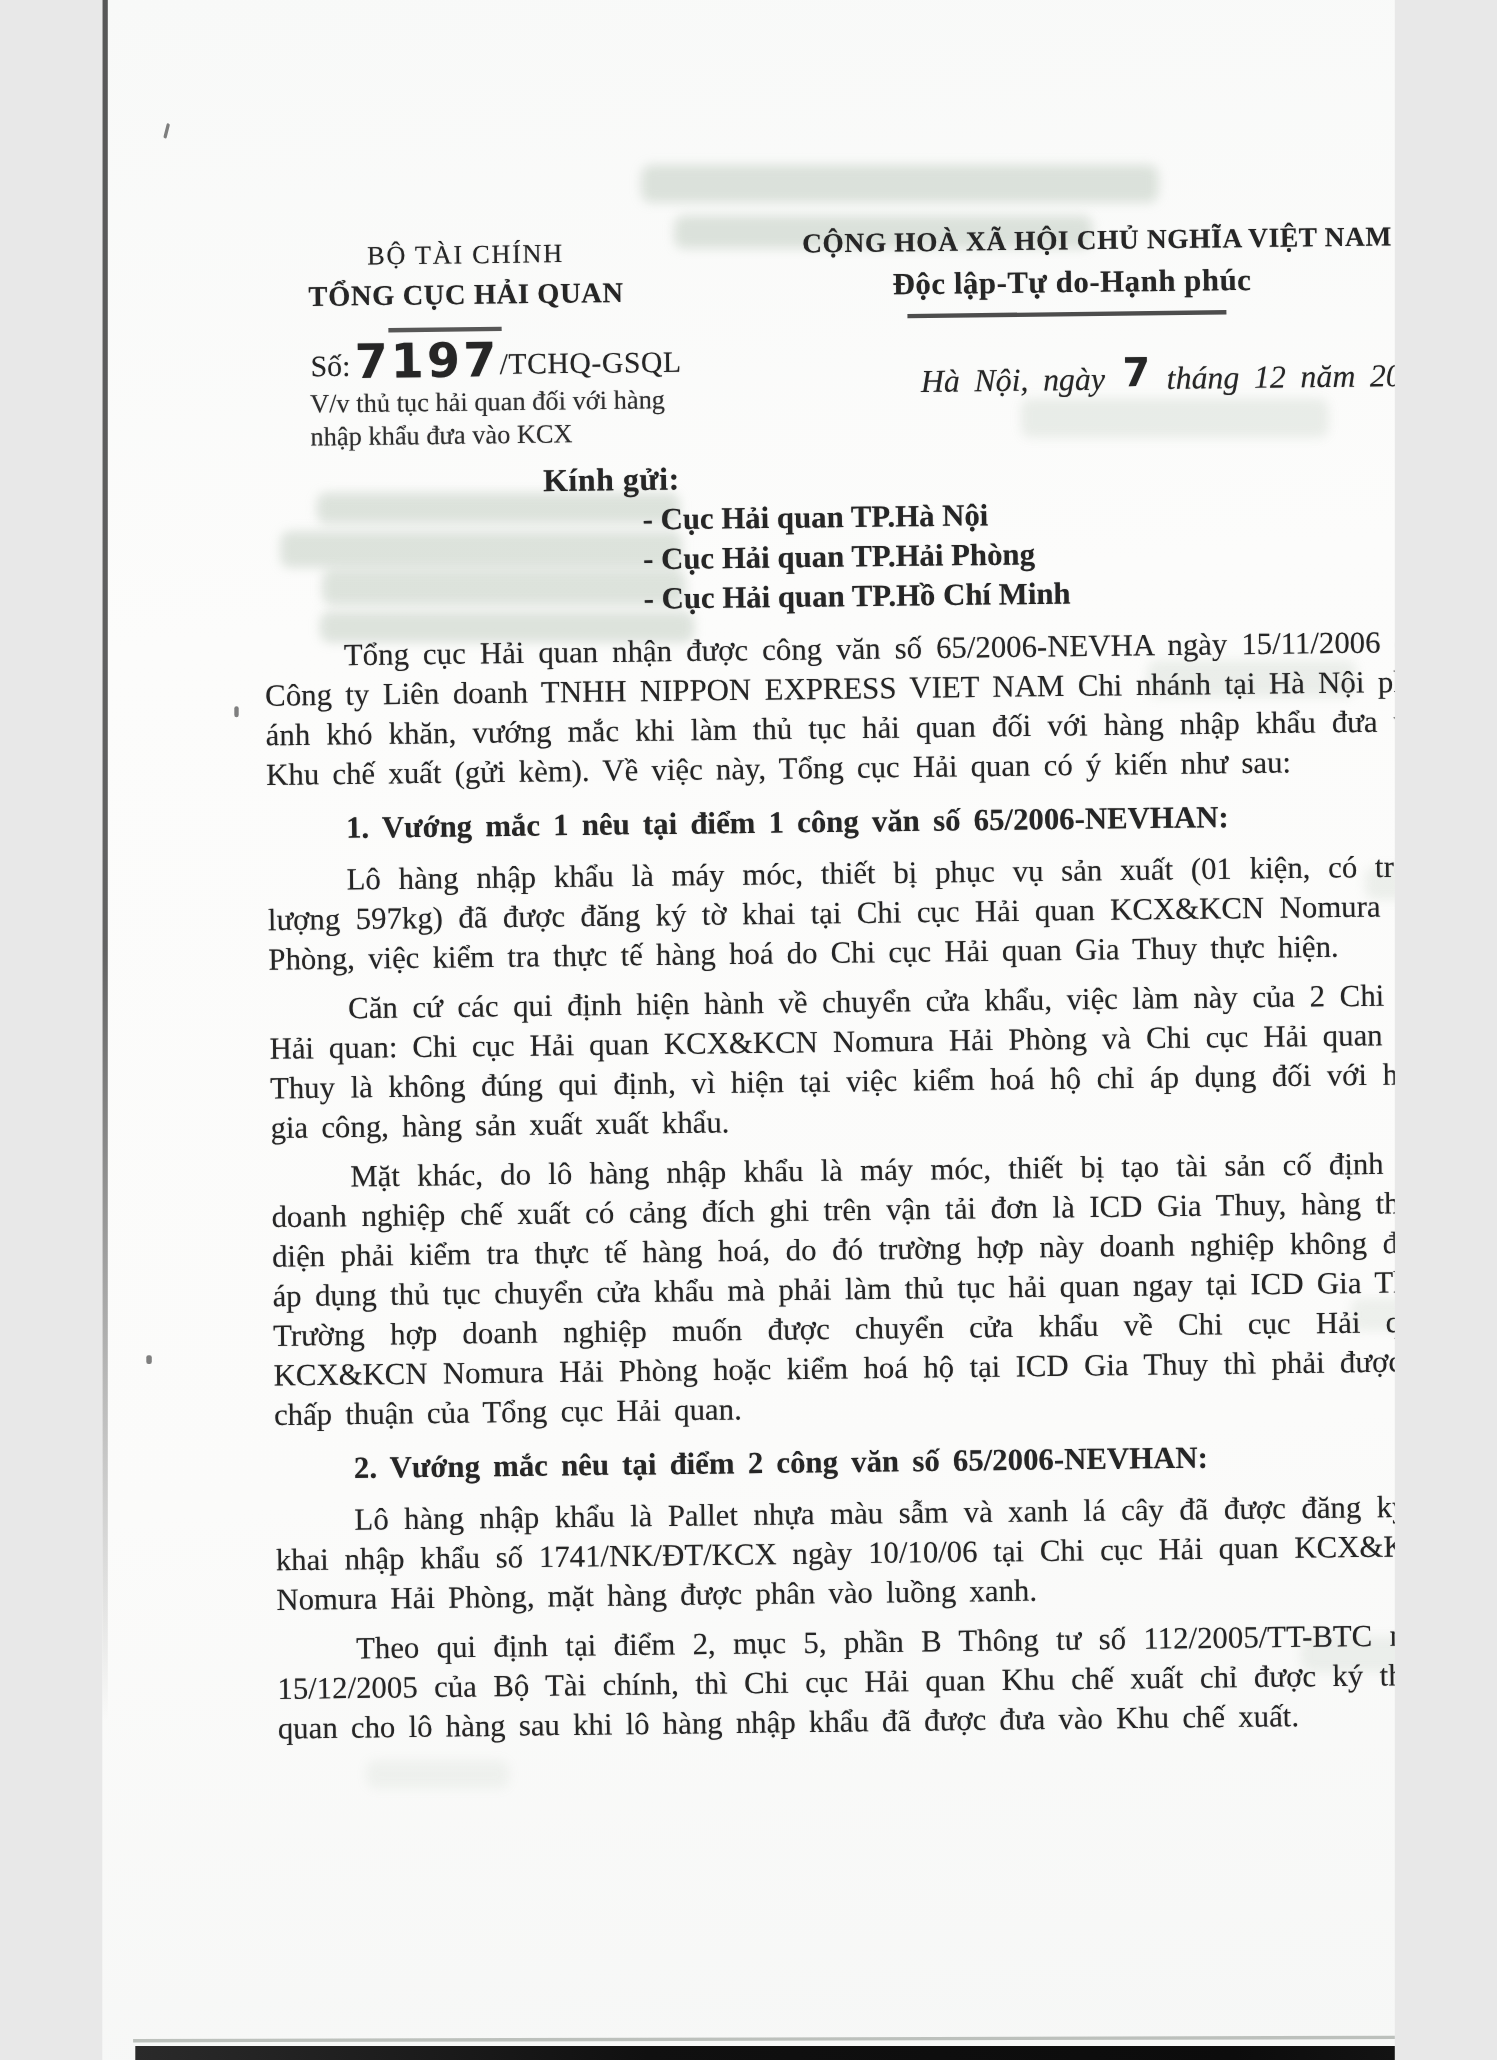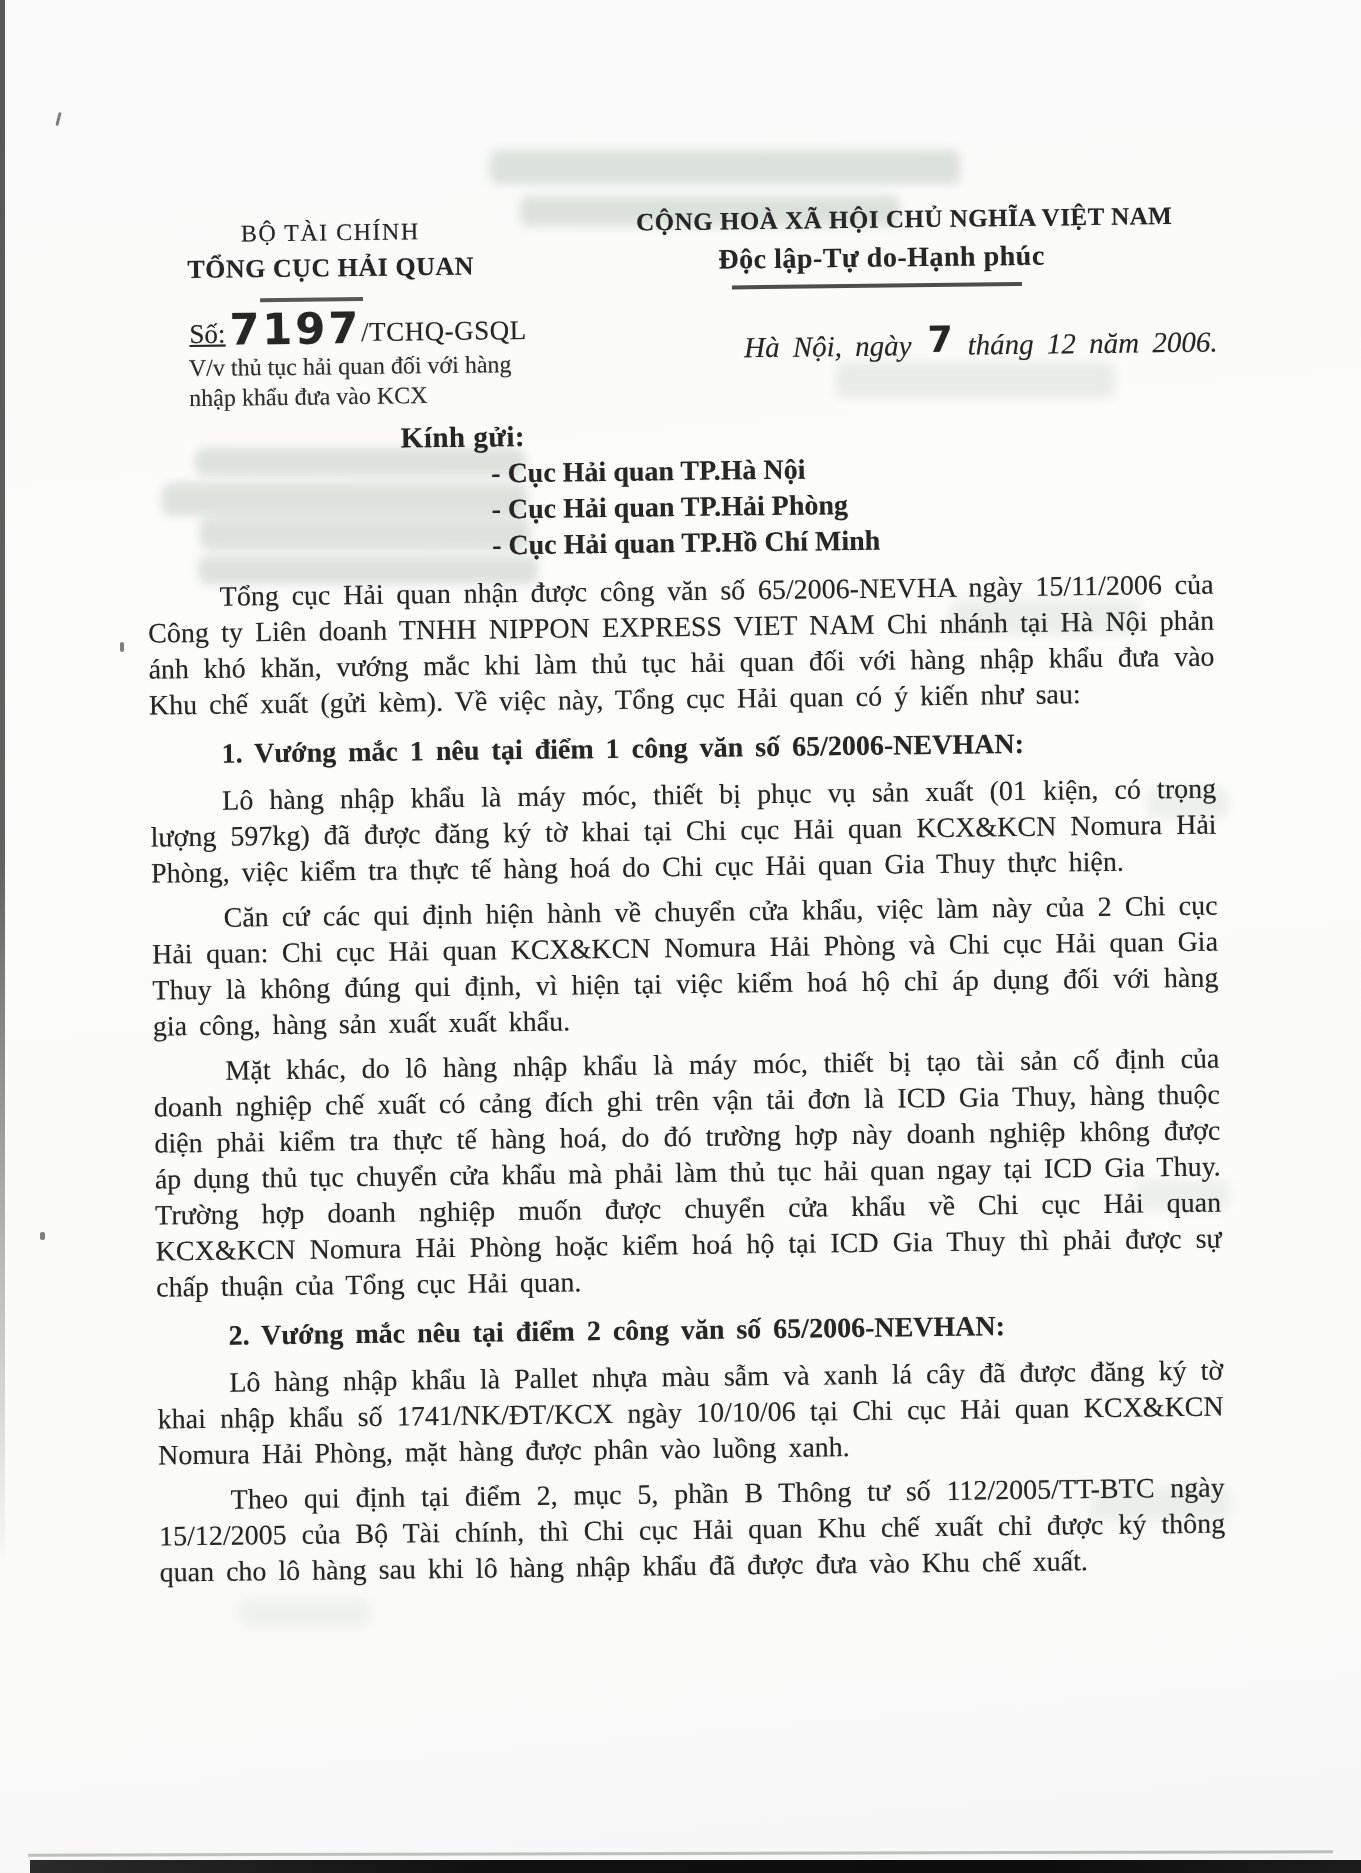--- a/index.html
+++ b/index.html
@@ -1,38 +1,38 @@
 <!DOCTYPE html>
 <html><head>
 <meta charset="utf-8">
 <style>
   html,body{margin:0;padding:0;background:#e8e8e8;}
   .page{
     position:relative;
-    width:1361px;height:1873px;
+    width:1175px;height:1873px;
     margin:0 auto;
     background:linear-gradient(175deg,#f8f9f8 0%,#fcfcfb 30%,#fbfbfa 70%,#f6f7f6 100%);
     overflow:hidden;
     font-family:"Liberation Serif","DejaVu Serif",serif;
     color:#262626;
   }
   .sheet{
     position:absolute;inset:0;
     transform:rotate(-0.7deg);
     transform-origin:280px 950px;
   }
   .ink{ text-shadow:0 0 1px rgba(20,20,20,.4); }
 
   
   .hdr-left{position:absolute;left:193px;top:220px;width:292px;text-align:center;}
   .ministry{font-size:24px;letter-spacing:1.5px;}
   .department{font-size:26px;font-weight:bold;letter-spacing:.5px;margin-top:7px;}
   .rule-left{position:absolute;left:268px;top:298px;width:103px;height:4px;background:#3a3a3a;opacity:.85;}
   .doc-number{position:absolute;left:197px;top:304px;white-space:nowrap;}
-  .doc-number .lbl{font-size:27px;text-decoration:underline;}
+  .doc-number .lbl{font-size:27px;}
   .doc-number .big{font-family:"DejaVu Sans",sans-serif;font-size:43px;font-weight:bold;letter-spacing:3px;vertical-align:-2px;margin-left:4px;}
   .doc-number .suffix{font-size:27px;letter-spacing:.5px;}
   .subject{position:absolute;left:196px;top:352px;width:372px;font-size:24px;line-height:30px;color:#303030;}
 
   
   .hdr-right{position:absolute;left:645px;top:213px;width:490px;text-align:center;}
   .motto1{font-size:25px;font-weight:bold;letter-spacing:.5px;white-space:nowrap;}
   .motto2{font-size:28px;font-weight:bold;margin-top:8px;letter-spacing:.5px;}
   .rule-right{position:absolute;left:740px;top:291px;width:290px;height:4px;background:#2e2e2e;opacity:.85;}
   .date-line{position:absolute;left:620px;top:330px;width:605px;text-align:right;font-style:italic;font-size:29px;word-spacing:6px;white-space:nowrap;}

